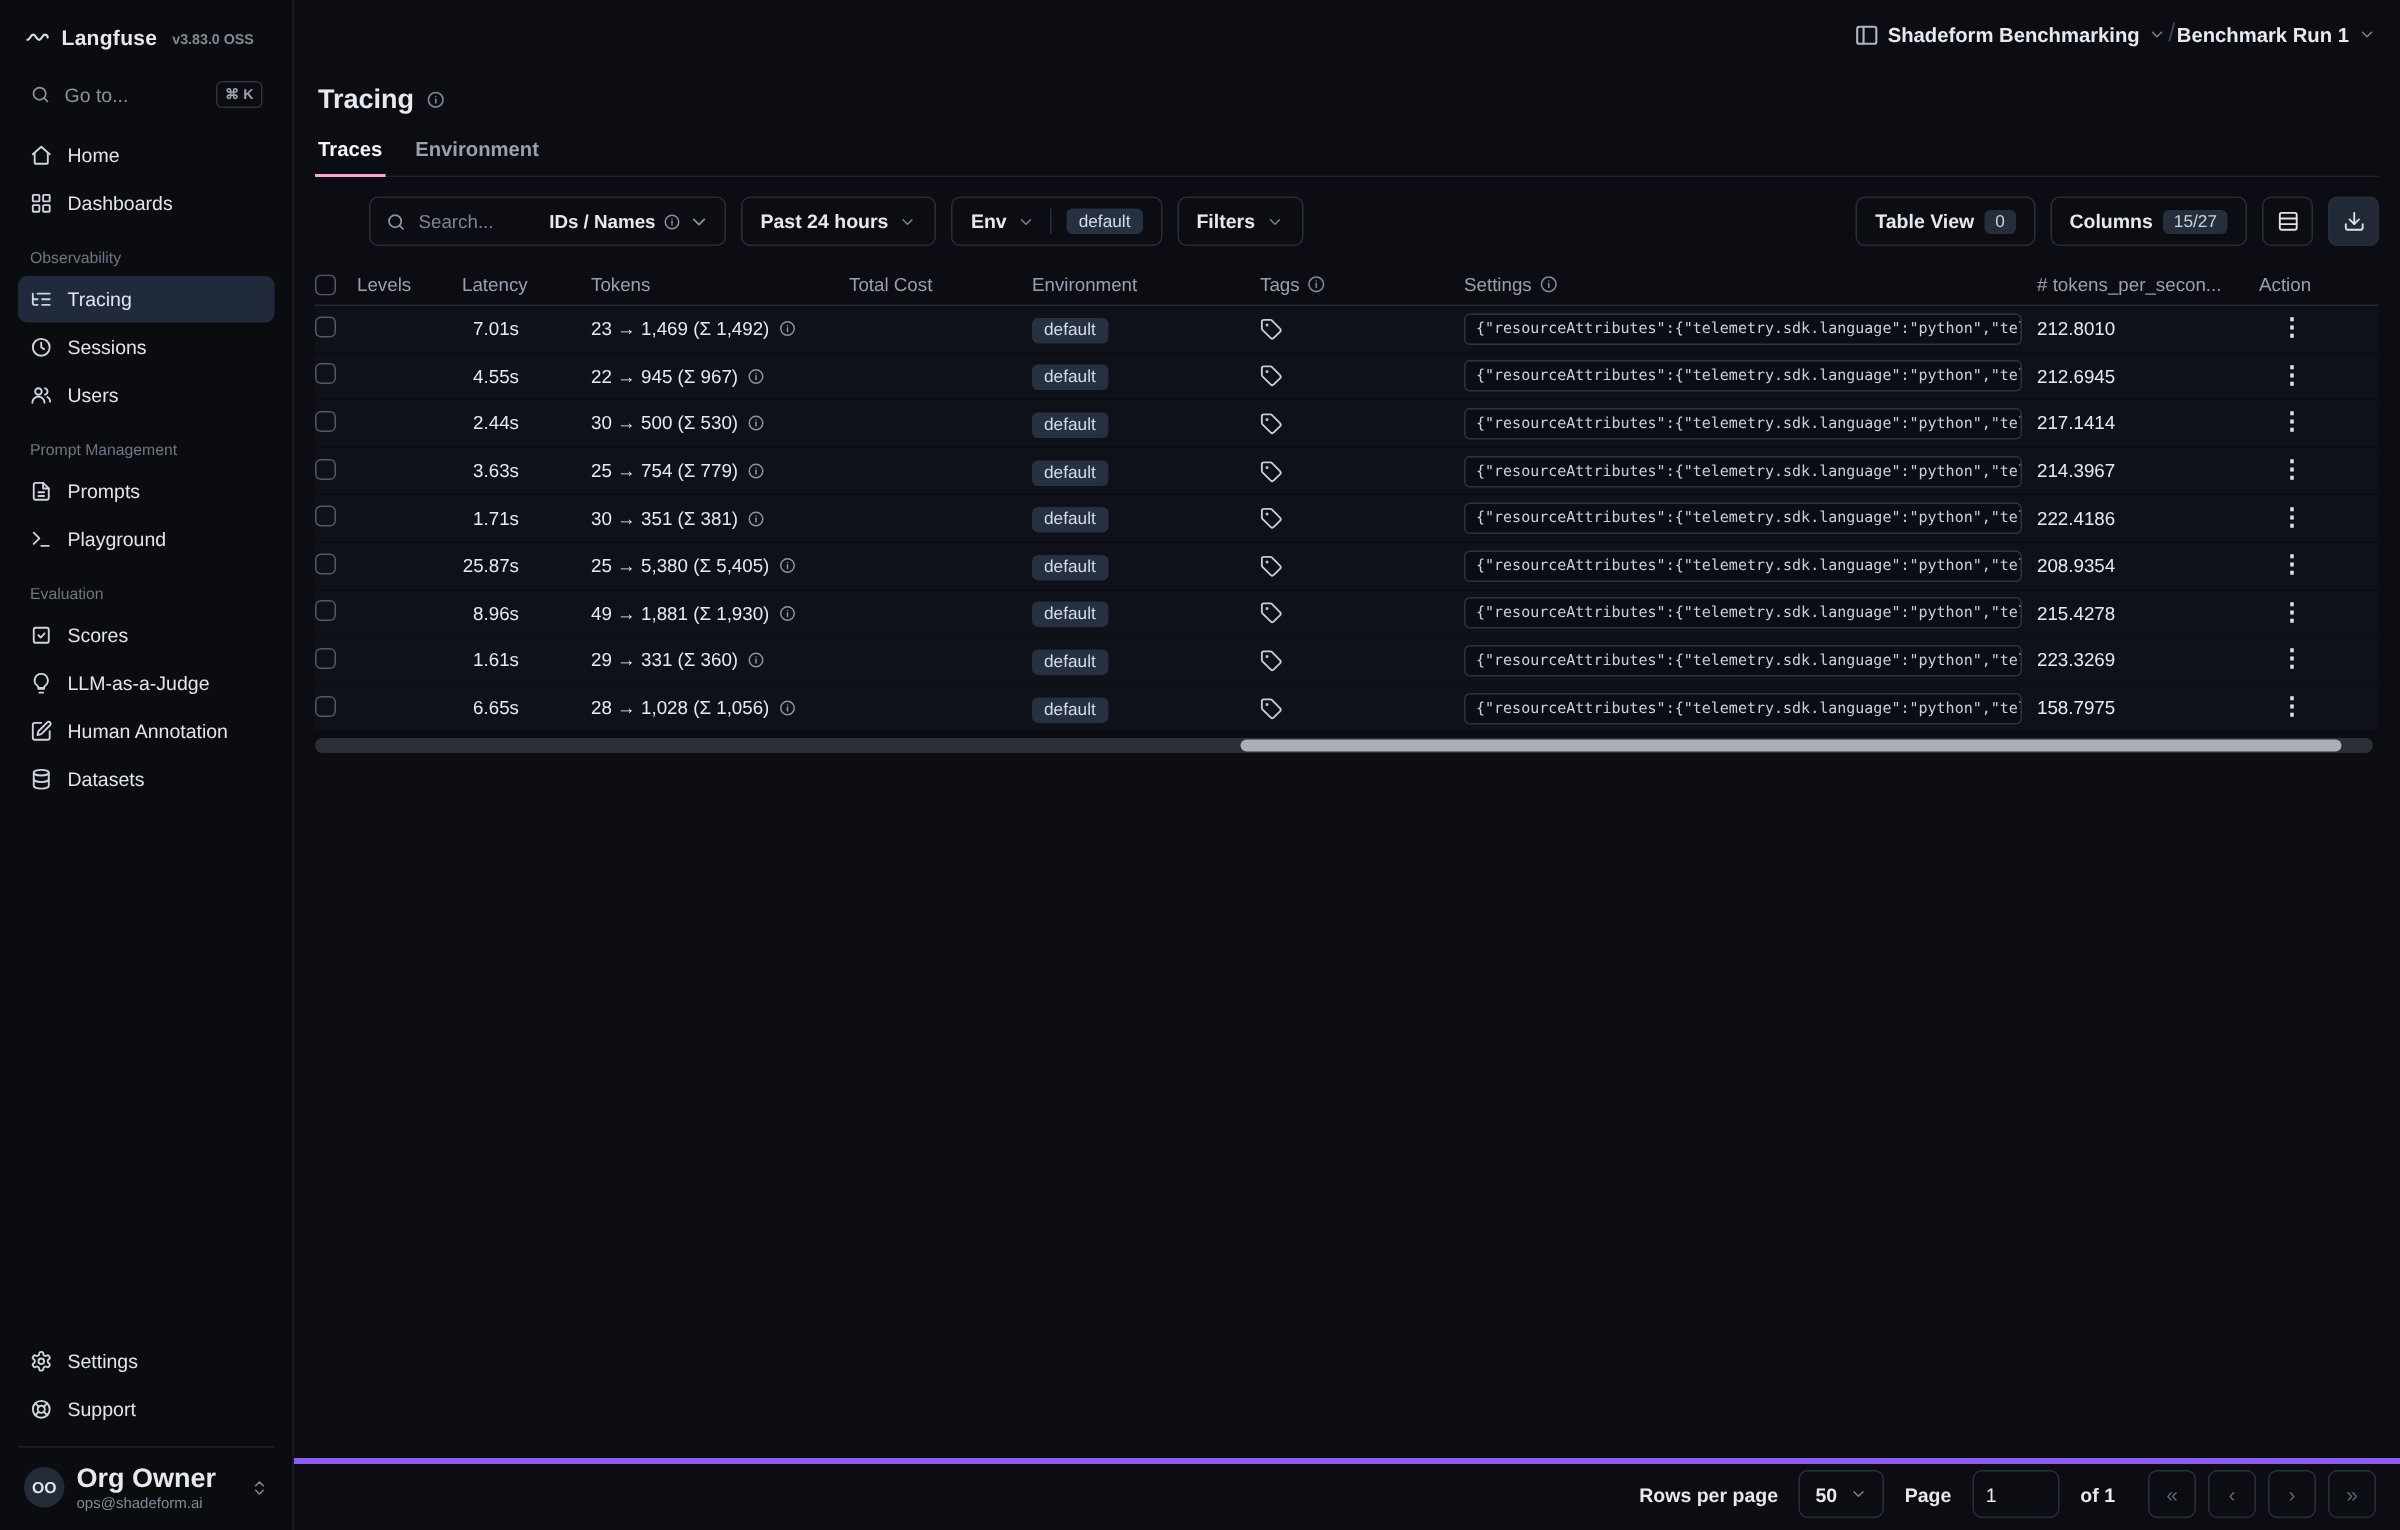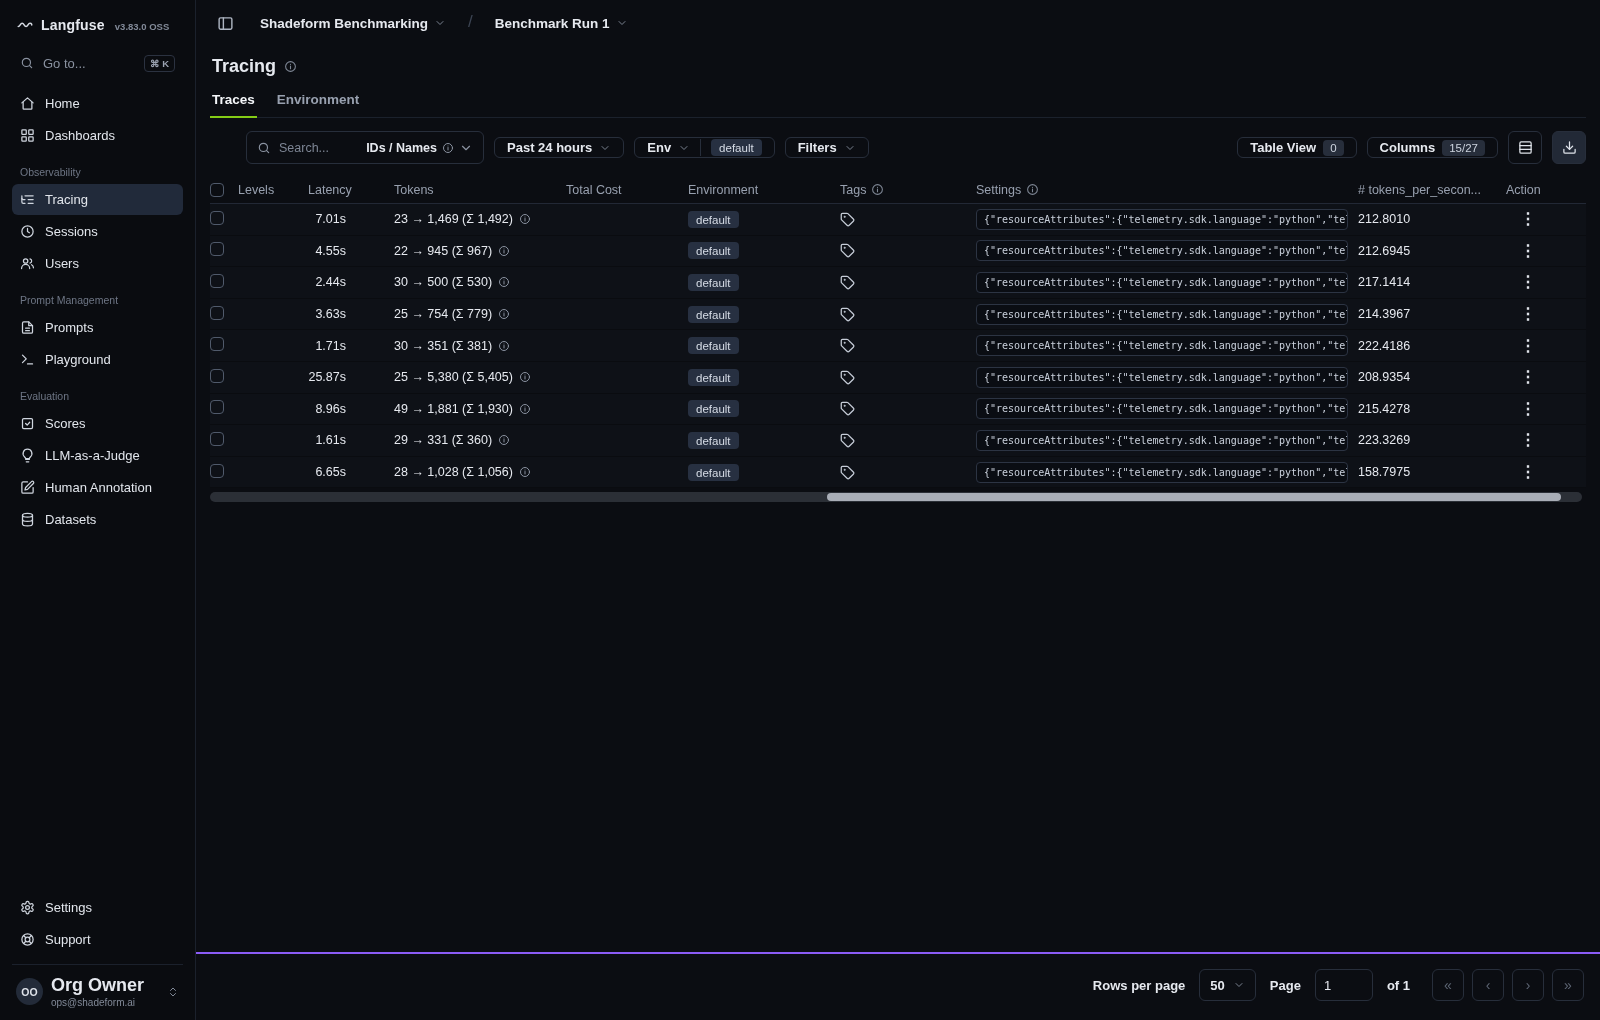--- a/index.html
+++ b/index.html
@@ -37,49 +37,49 @@
   .avatar { width:27px; height:27px; min-width:27px; border-radius:50%; background:#232b39;
             display:flex; align-items:center; justify-content:center; font-size:10.5px; font-weight:700; color:#dfe3ea; }
   .user-meta { display:flex; flex-direction:column; gap:1px; min-width:0; }
   .user-name { font-size:18px; font-weight:600; white-space:nowrap; }
   .user-email { font-size:10px; color:#828a98; white-space:nowrap; }
   .user-row .updown { margin-left:auto; color:#828a98; }
   .user-row .updown .i { width:12px; height:12px; }
 
   
   .main { flex:1; display:flex; flex-direction:column; min-width:0; }
-  .topbar { height:46px; display:flex; align-items:center; gap:22px; padding:0 16px; }
+  .topbar { height:46px; display:flex; align-items:center; gap:1px; padding:0 16px;justify-content:flex-end; }
   .toggle-btn { width:26px; height:26px; display:flex; align-items:center; justify-content:center; color:#aeb5c2; cursor:pointer; }
   .toggle-btn .i { width:17px; height:17px; }
   .crumb { display:flex; align-items:center; gap:6px; font-size:13.5px; font-weight:600; cursor:pointer; }
   .crumb .i { width:12px; height:12px; color:#79818f; }
   .crumb-sep { color:#3c4453; font-size:17px; font-weight:400; transform:translateY(-1px); }
 
   .content { flex:1; display:flex; flex-direction:column; padding:0 14px; min-height:0; }
   .page-head { display:flex; align-items:center; gap:8px; padding:10px 2px 4px; }
   .page-title { font-size:18px; font-weight:700; }
   .info { width:13px; height:13px; color:#7e8694; }
 
   .tabs { display:flex; gap:18px; border-bottom:1px solid #1b212c; margin-top:3px; }
   .tab { padding:8px 2px 9px; font-size:13.5px; font-weight:600; color:#98a0af; cursor:pointer; }
-  .tab.active { color:#f4f6f9; border-bottom:2px solid #84cc16; margin-bottom:-1px; }
+  .tab.active { color:#f4f6f9; border-bottom:2px solid #f9a8d4; margin-bottom:-1px; }
 
   
   .toolbar { display:flex; align-items:center; gap:10px; margin:13px 0 12px;padding-left:36px; }
   .search-group { height:33px; border:1px solid #272e3b; border-radius:6px; display:flex; align-items:center;
                   gap:8px; padding:0 10px; width:238px; }
   .search-group .i { width:14px; height:14px; color:#8a92a0; }
   .search-input { background:transparent; border:none; outline:none; color:#e6e9ef; font-size:12.5px;
                   width:76px; font-family:"Liberation Sans", sans-serif; }
   .search-input::placeholder { color:#7d8594; }
   .search-mode { display:flex; align-items:center; gap:5px; margin-left:auto; font-size:12.5px; font-weight:600; cursor:pointer; }
   .search-mode .info { width:12px; height:12px; }
   .chev { width:12px; height:12px; color:#79818f; }
 
-  .btn { height:21px; border:1px solid #272e3b; border-radius:6px; padding:0 12px; background:transparent;
+  .btn { height:33px; border:1px solid #272e3b; border-radius:6px; padding:0 12px; background:transparent;
          display:inline-flex; align-items:center; gap:7px; font-size:13px; font-weight:600; color:#e6e9ef; cursor:pointer; }
   .vdiv { width:1px; height:17px; background:#272e3b; margin:0 3px; }
   .badge { background:#273041; border-radius:4px; padding:2.5px 8px; font-size:11.5px; font-weight:500; color:#d6dce6; white-space:nowrap; }
   .count-badge { background:#272e3b; border-radius:4px; padding:2px 7px; font-size:11.5px; font-weight:500; color:#cdd4de; }
   .toolbar-right { margin-left:auto; display:flex; align-items:center; gap:10px; }
   .icon-btn { width:34px; height:33px; border:1px solid #272e3b; border-radius:6px; background:transparent;
               display:flex; align-items:center; justify-content:center; color:#dfe3ea; cursor:pointer; }
   .icon-btn.filled { background:#222936; }
   .icon-btn .i { width:15px; height:15px; }
 
@@ -97,22 +97,22 @@
   .meta-box { height:21px; width:372px; border:1px solid #2c3443; background:#0a0d13; border-radius:4px;
               display:flex; align-items:center; padding:0 7px; font-family:"DejaVu Sans Mono", monospace;
               font-size:10px; color:#c9d0db; white-space:nowrap; overflow:hidden; cursor:pointer; }
   .dots { font-size:16px; font-weight:700; color:#dfe3ea; padding-left:14px; cursor:pointer; line-height:1; letter-spacing:1px; }
 
   .hscroll { height:10px; margin:4px 4px 0 0; border-radius:6px; background:#2b2f36; position:relative; }
   .hscroll-thumb { position:absolute; top:1px; bottom:1px; left:45%; width:53.5%; background:#a9aeb7; border-radius:5px; cursor:grab; }
   .content-spacer { flex:1; }
 
   
-  .footer { height:68px; display:flex; align-items:center; justify-content:flex-end; gap:14px;
-            padding:0 16px 4px 0; border-top:2px solid #8b5cf6; }
+  .footer { height:48px; display:flex; align-items:center; justify-content:flex-end; gap:14px;
+            padding:0 16px 4px 0; border-top:4px solid #8b5cf6; }
   .flabel { font-size:13px; font-weight:600; }
   .select { height:32px; border:1px solid #272e3b; border-radius:6px; padding:0 10px; display:flex; align-items:center;
             gap:8px; font-size:13px; font-weight:600; cursor:pointer; }
   .page-input { width:58px; height:32px; border:1px solid #272e3b; border-radius:6px; background:transparent;
                 color:#e6e9ef; padding:0 8px; font-size:13px; font-family:"Liberation Sans", sans-serif; outline:none; }
   .pager { display:flex; gap:8px; margin-left:8px; }
   .pg-btn { width:32px; height:32px; border:1px solid #272e3b; border-radius:6px; background:transparent;
             display:flex; align-items:center; justify-content:center; color:#5d6574; font-size:14px; cursor:pointer; }
 </style>
 </head>

